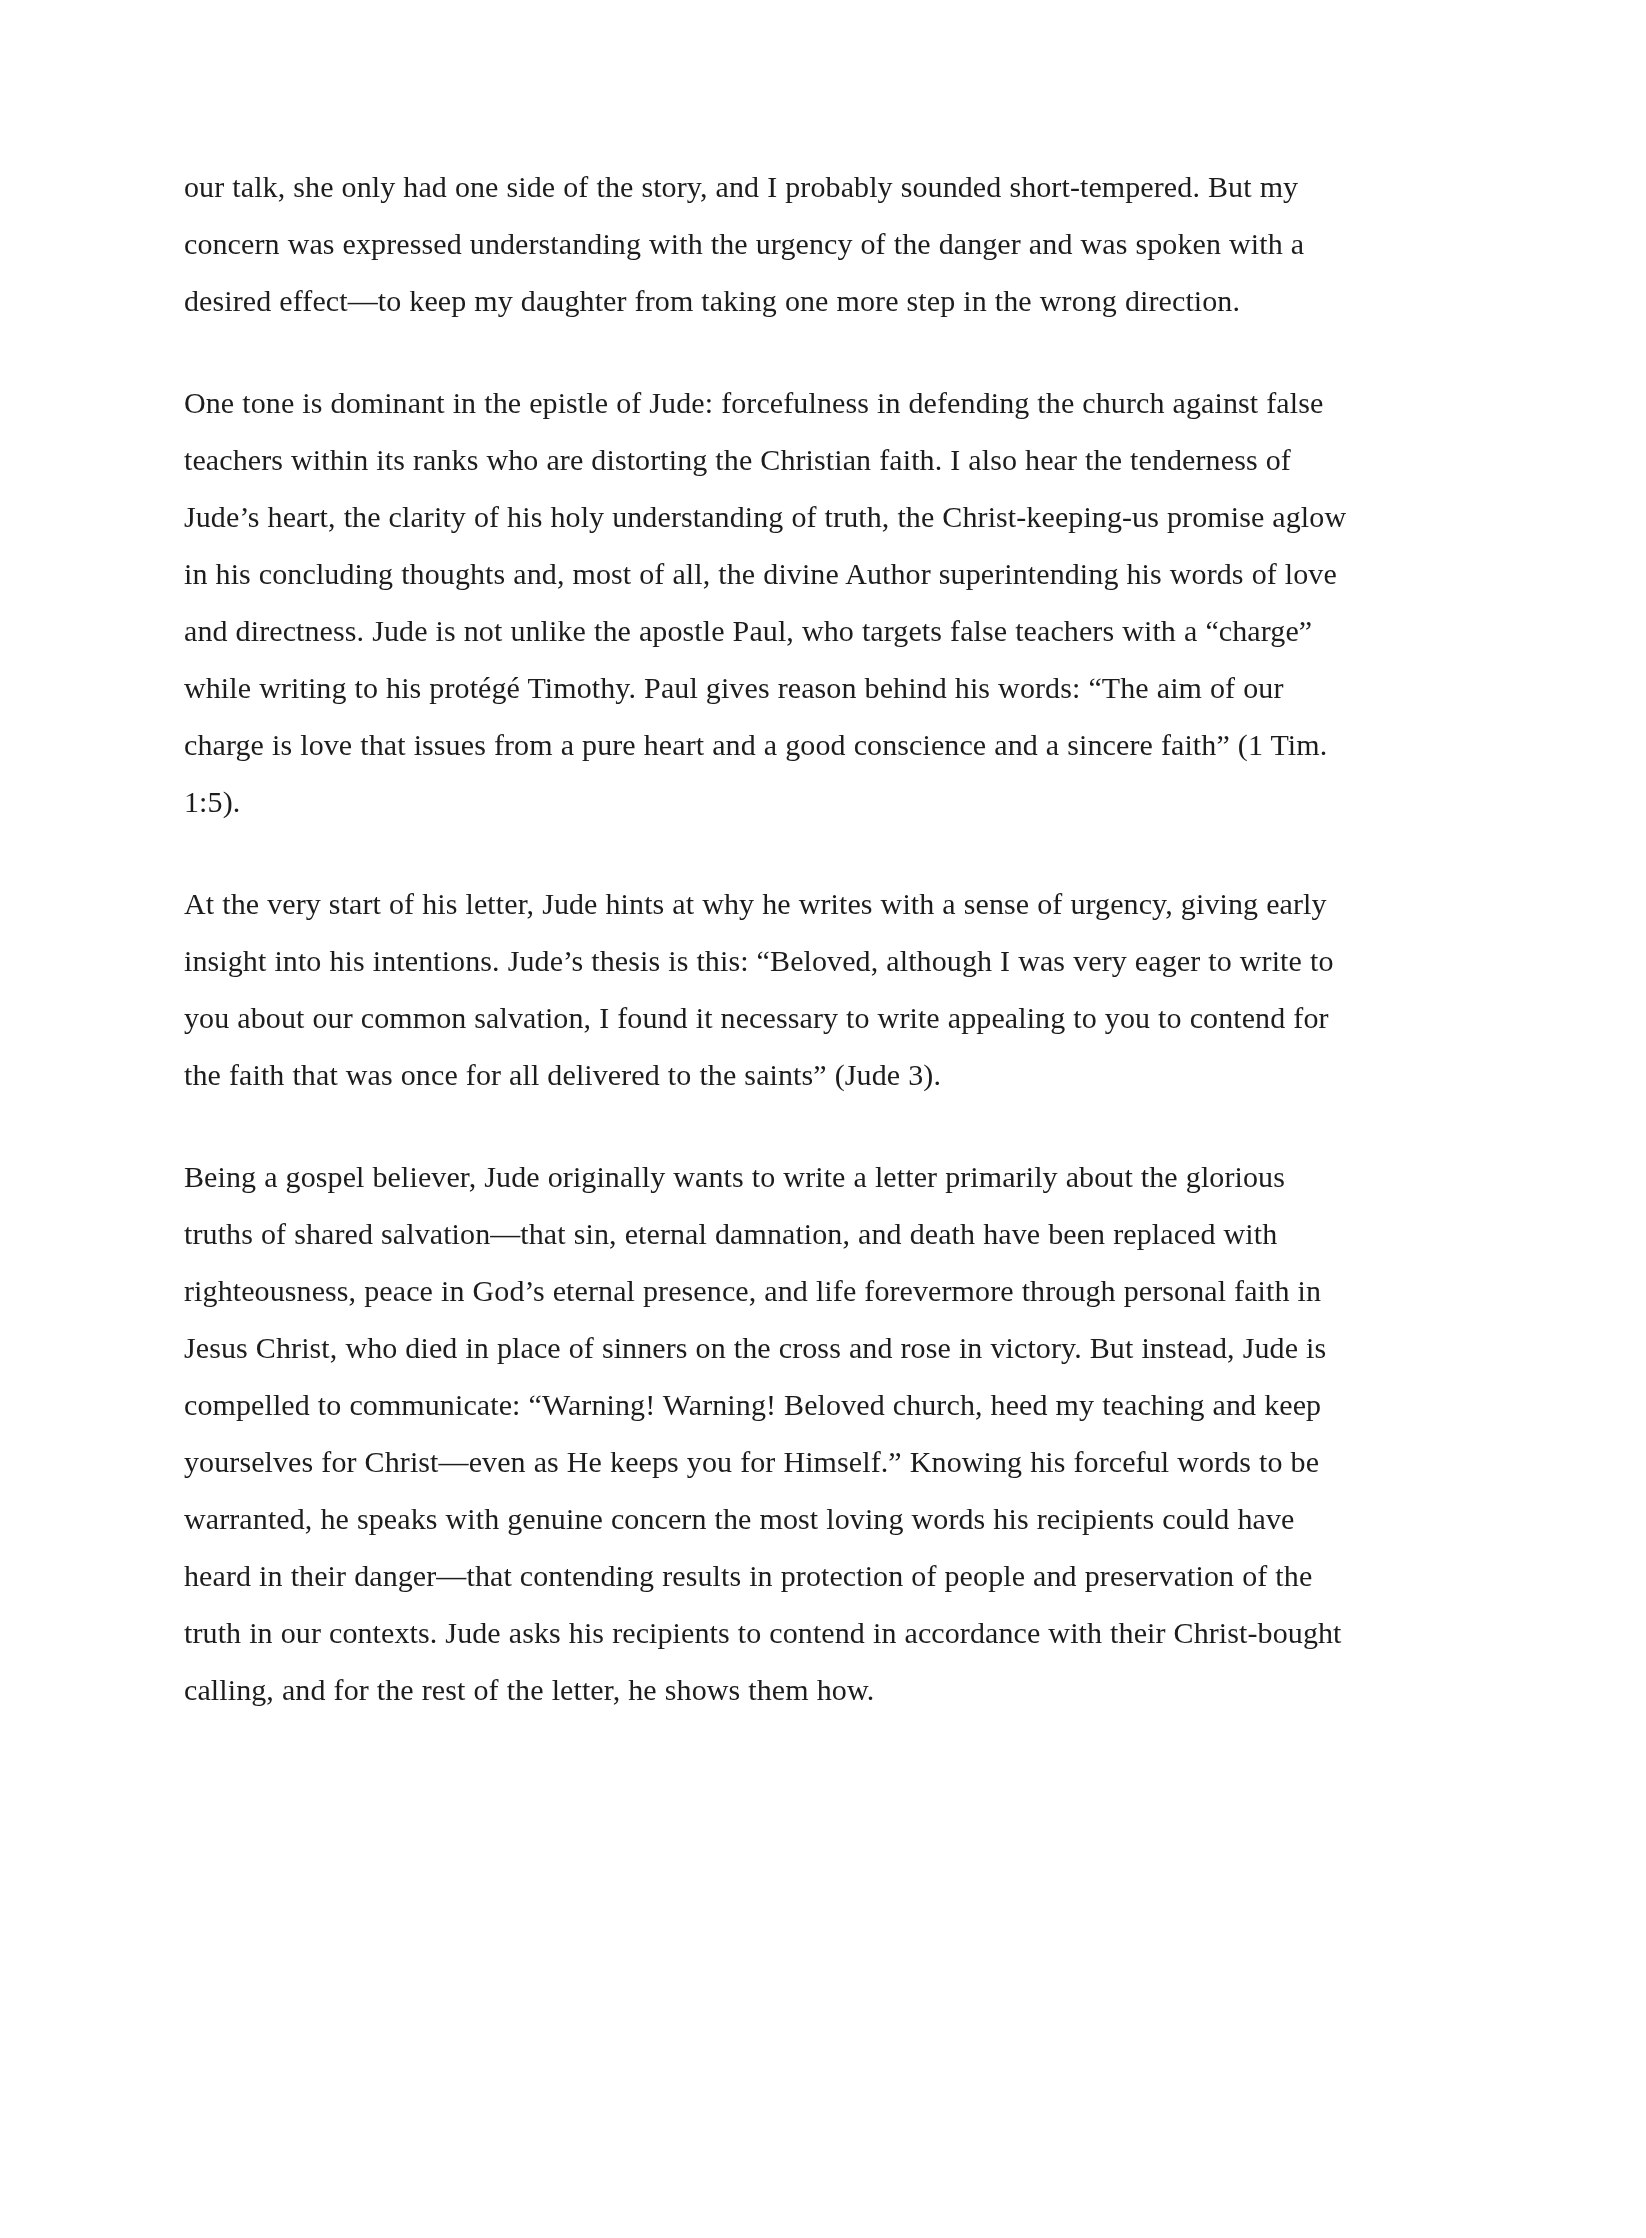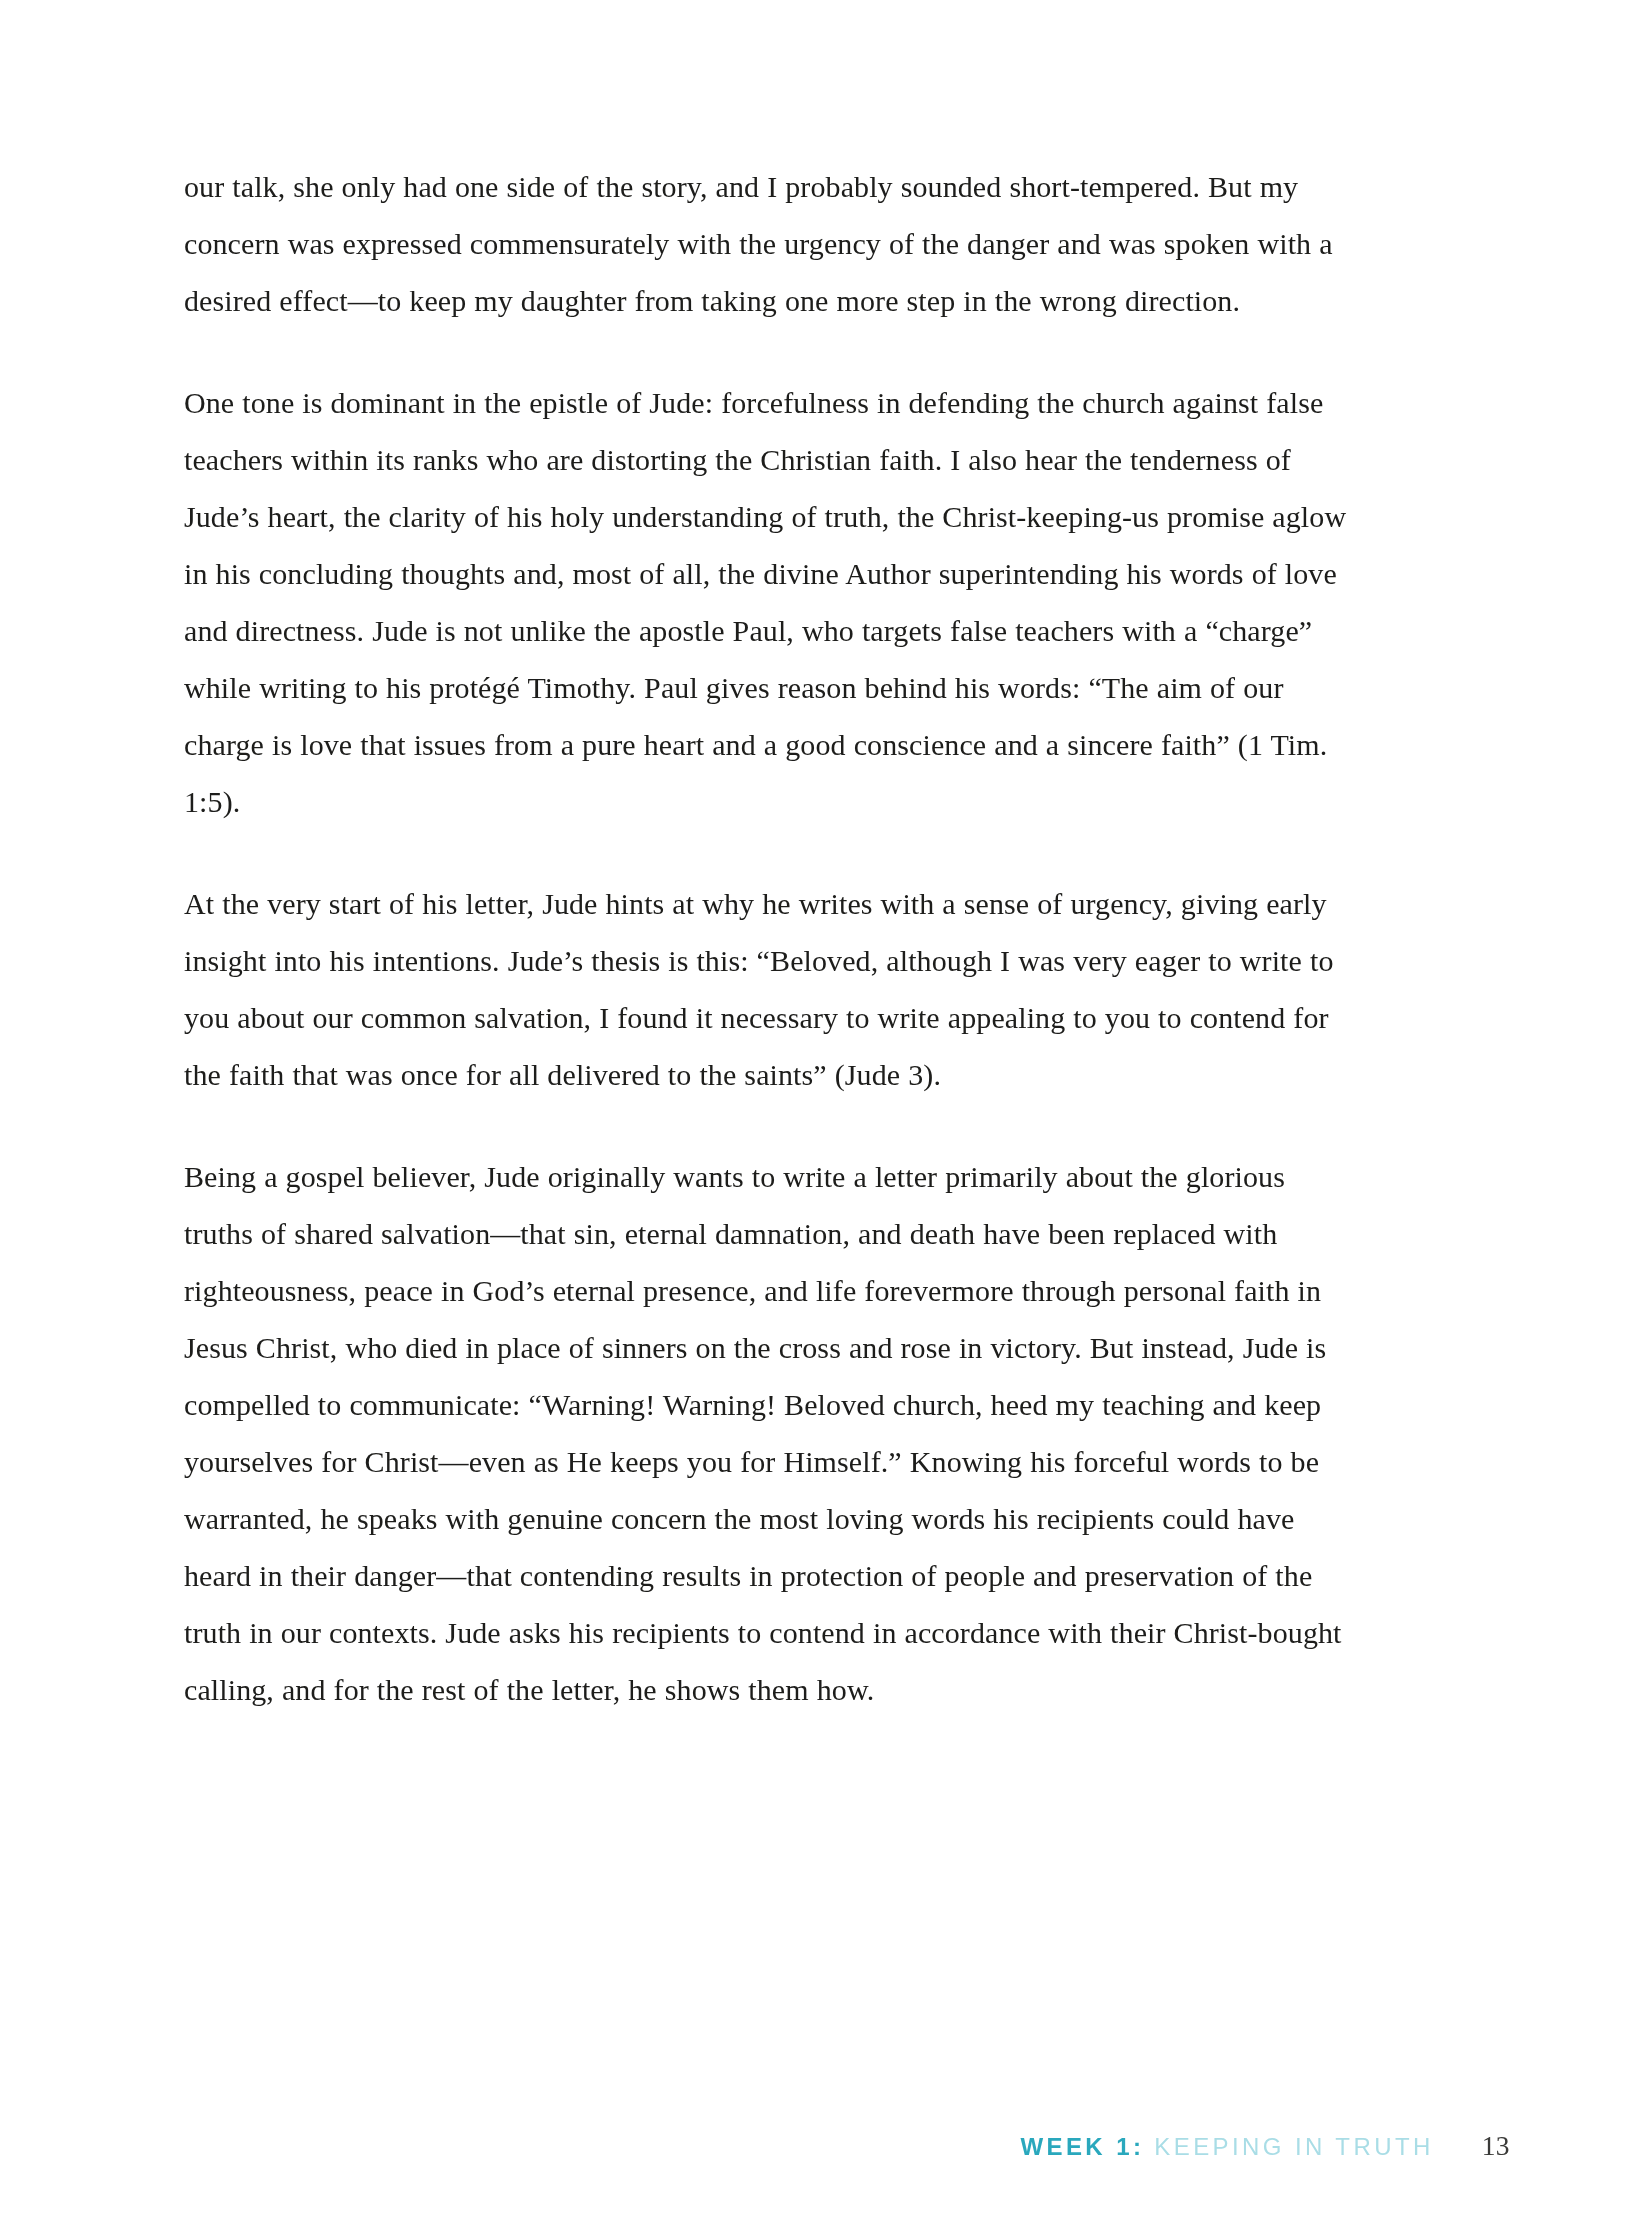--- a/index.html
+++ b/index.html
@@ -74,29 +74,21 @@
     color: #3a3a38;
     letter-spacing: 0.4px;
   }
 </style>
 </head>
 <body>
 
 <div class="page">
 
   <div class="content">
-    <p class="para">our talk, she only had one side of the story, and I probably sounded short-tempered. But my concern was expressed commensurately with the urgency of the danger and was spoken with a desired effect—to keep my daughter from taking one more step in the wrong direction.</p>
+    <p class="para">our talk, she only had one side of the story, and I probably sounded short-tempered. But my concern was expressed understanding with the urgency of the danger and was spoken with a desired effect—to keep my daughter from taking one more step in the wrong direction.</p>
     <p class="para">One tone is dominant in the epistle of Jude: forcefulness in defending the church against false teachers within its ranks who are distorting the Christian faith. I also hear the tenderness of Jude’s heart, the clarity of his holy understanding of truth, the Christ-keeping-us promise aglow in his concluding thoughts and, most of all, the divine Author superintending his words of love and directness. Jude is not unlike the apostle Paul, who targets false teachers with a “charge” while writing to his protégé Timothy. Paul gives reason behind his words: “The aim of our charge is love that issues from a pure heart and a good conscience and a sincere faith” (1 Tim. 1:5).</p>
     <p class="para">At the very start of his letter, Jude hints at why he writes with a sense of urgency, giving early insight into his intentions. Jude’s thesis is this: “Beloved, although I was very eager to write to you about our common salvation, I found it necessary to write appealing to you to contend for the faith that was once for all delivered to the saints” (Jude 3).</p>
     <p class="para">Being a gospel believer, Jude originally wants to write a letter primarily about the glorious truths of shared salvation—that sin, eternal damnation, and death have been replaced with righteousness, peace in God’s eternal presence, and life forevermore through personal faith in Jesus Christ, who died in place of sinners on the cross and rose in victory. But instead, Jude is compelled to communicate: “Warning! Warning! Beloved church, heed my teaching and keep yourselves for Christ—even as He keeps you for Himself.” Knowing his forceful words to be warranted, he speaks with genuine concern the most loving words his recipients could have heard in their danger—that contending results in protection of people and preservation of the truth in our contexts. Jude asks his recipients to contend in accordance with their Christ-bought calling, and for the rest of the letter, he shows them how.</p>
   </div>
 
-  <div class="footer">
-    <div class="footer-inner">
-      <div class="footer-label">
-        <span class="footer-week">WEEK 1:</span><span>&nbsp;</span><span class="footer-title">KEEPING IN TRUTH</span>
-      </div>
-      <div class="folio">13</div>
-    </div>
-  </div>
 
 </div>
 
 
 </body></html>

